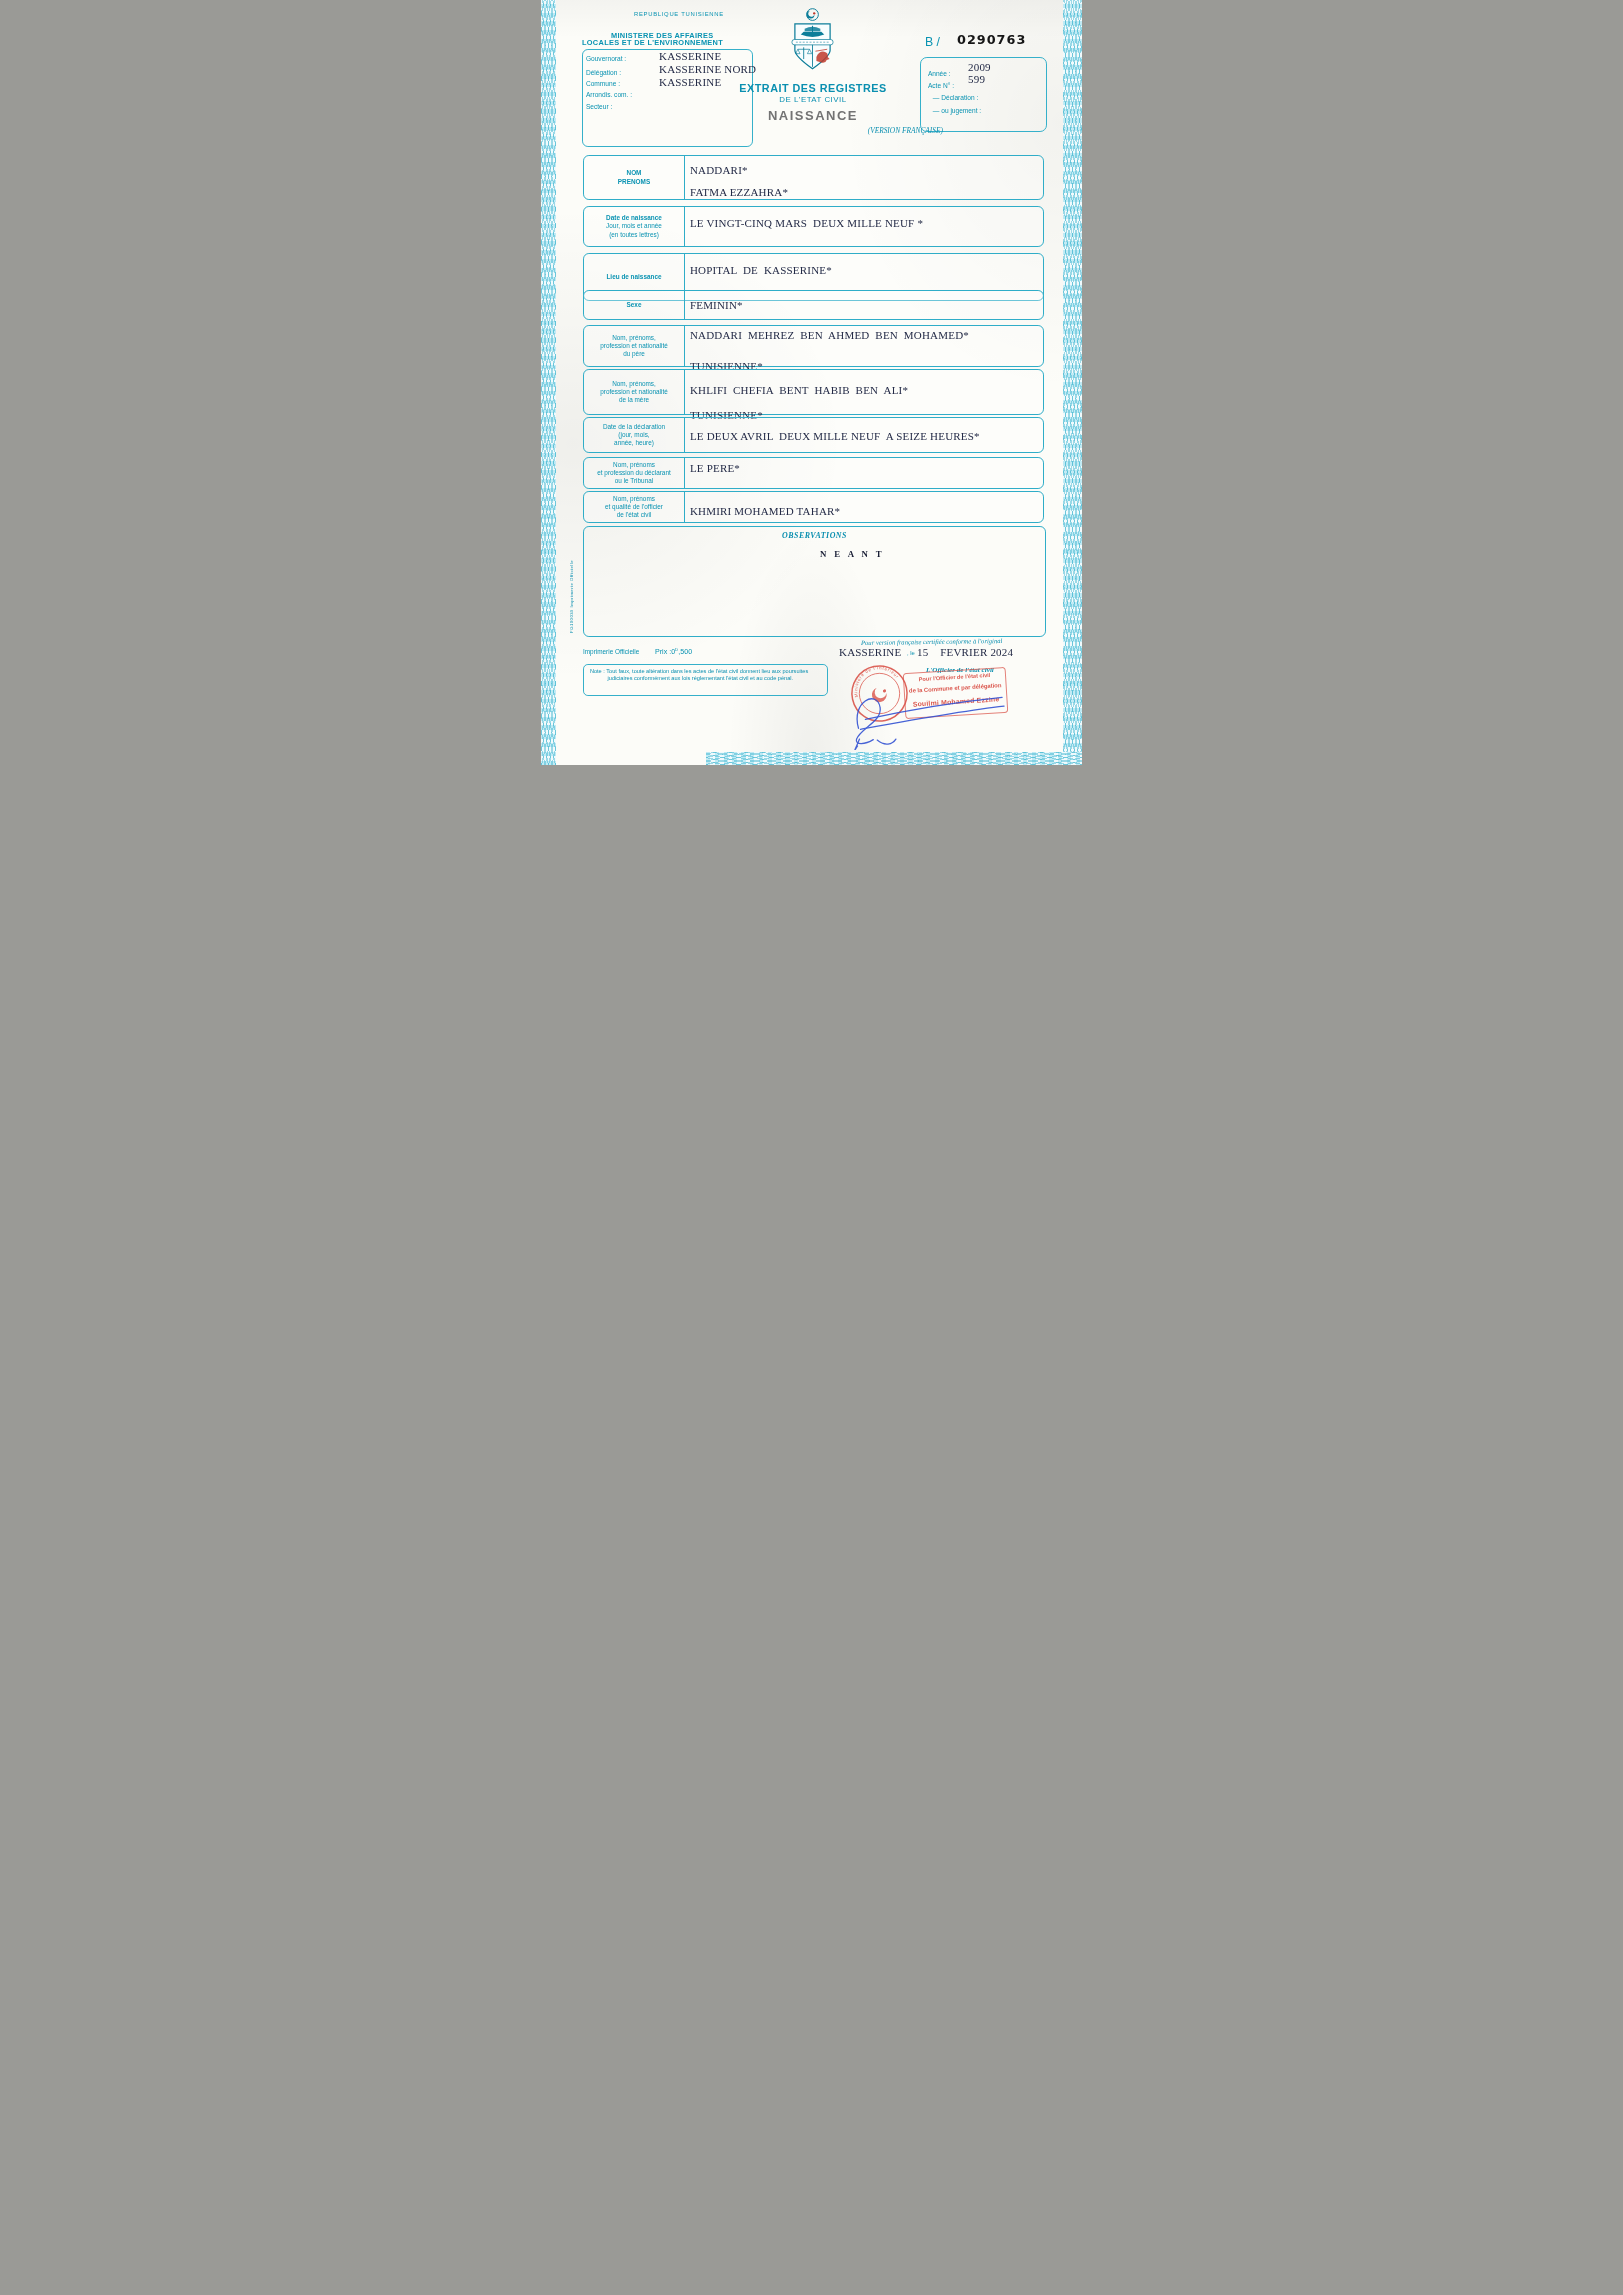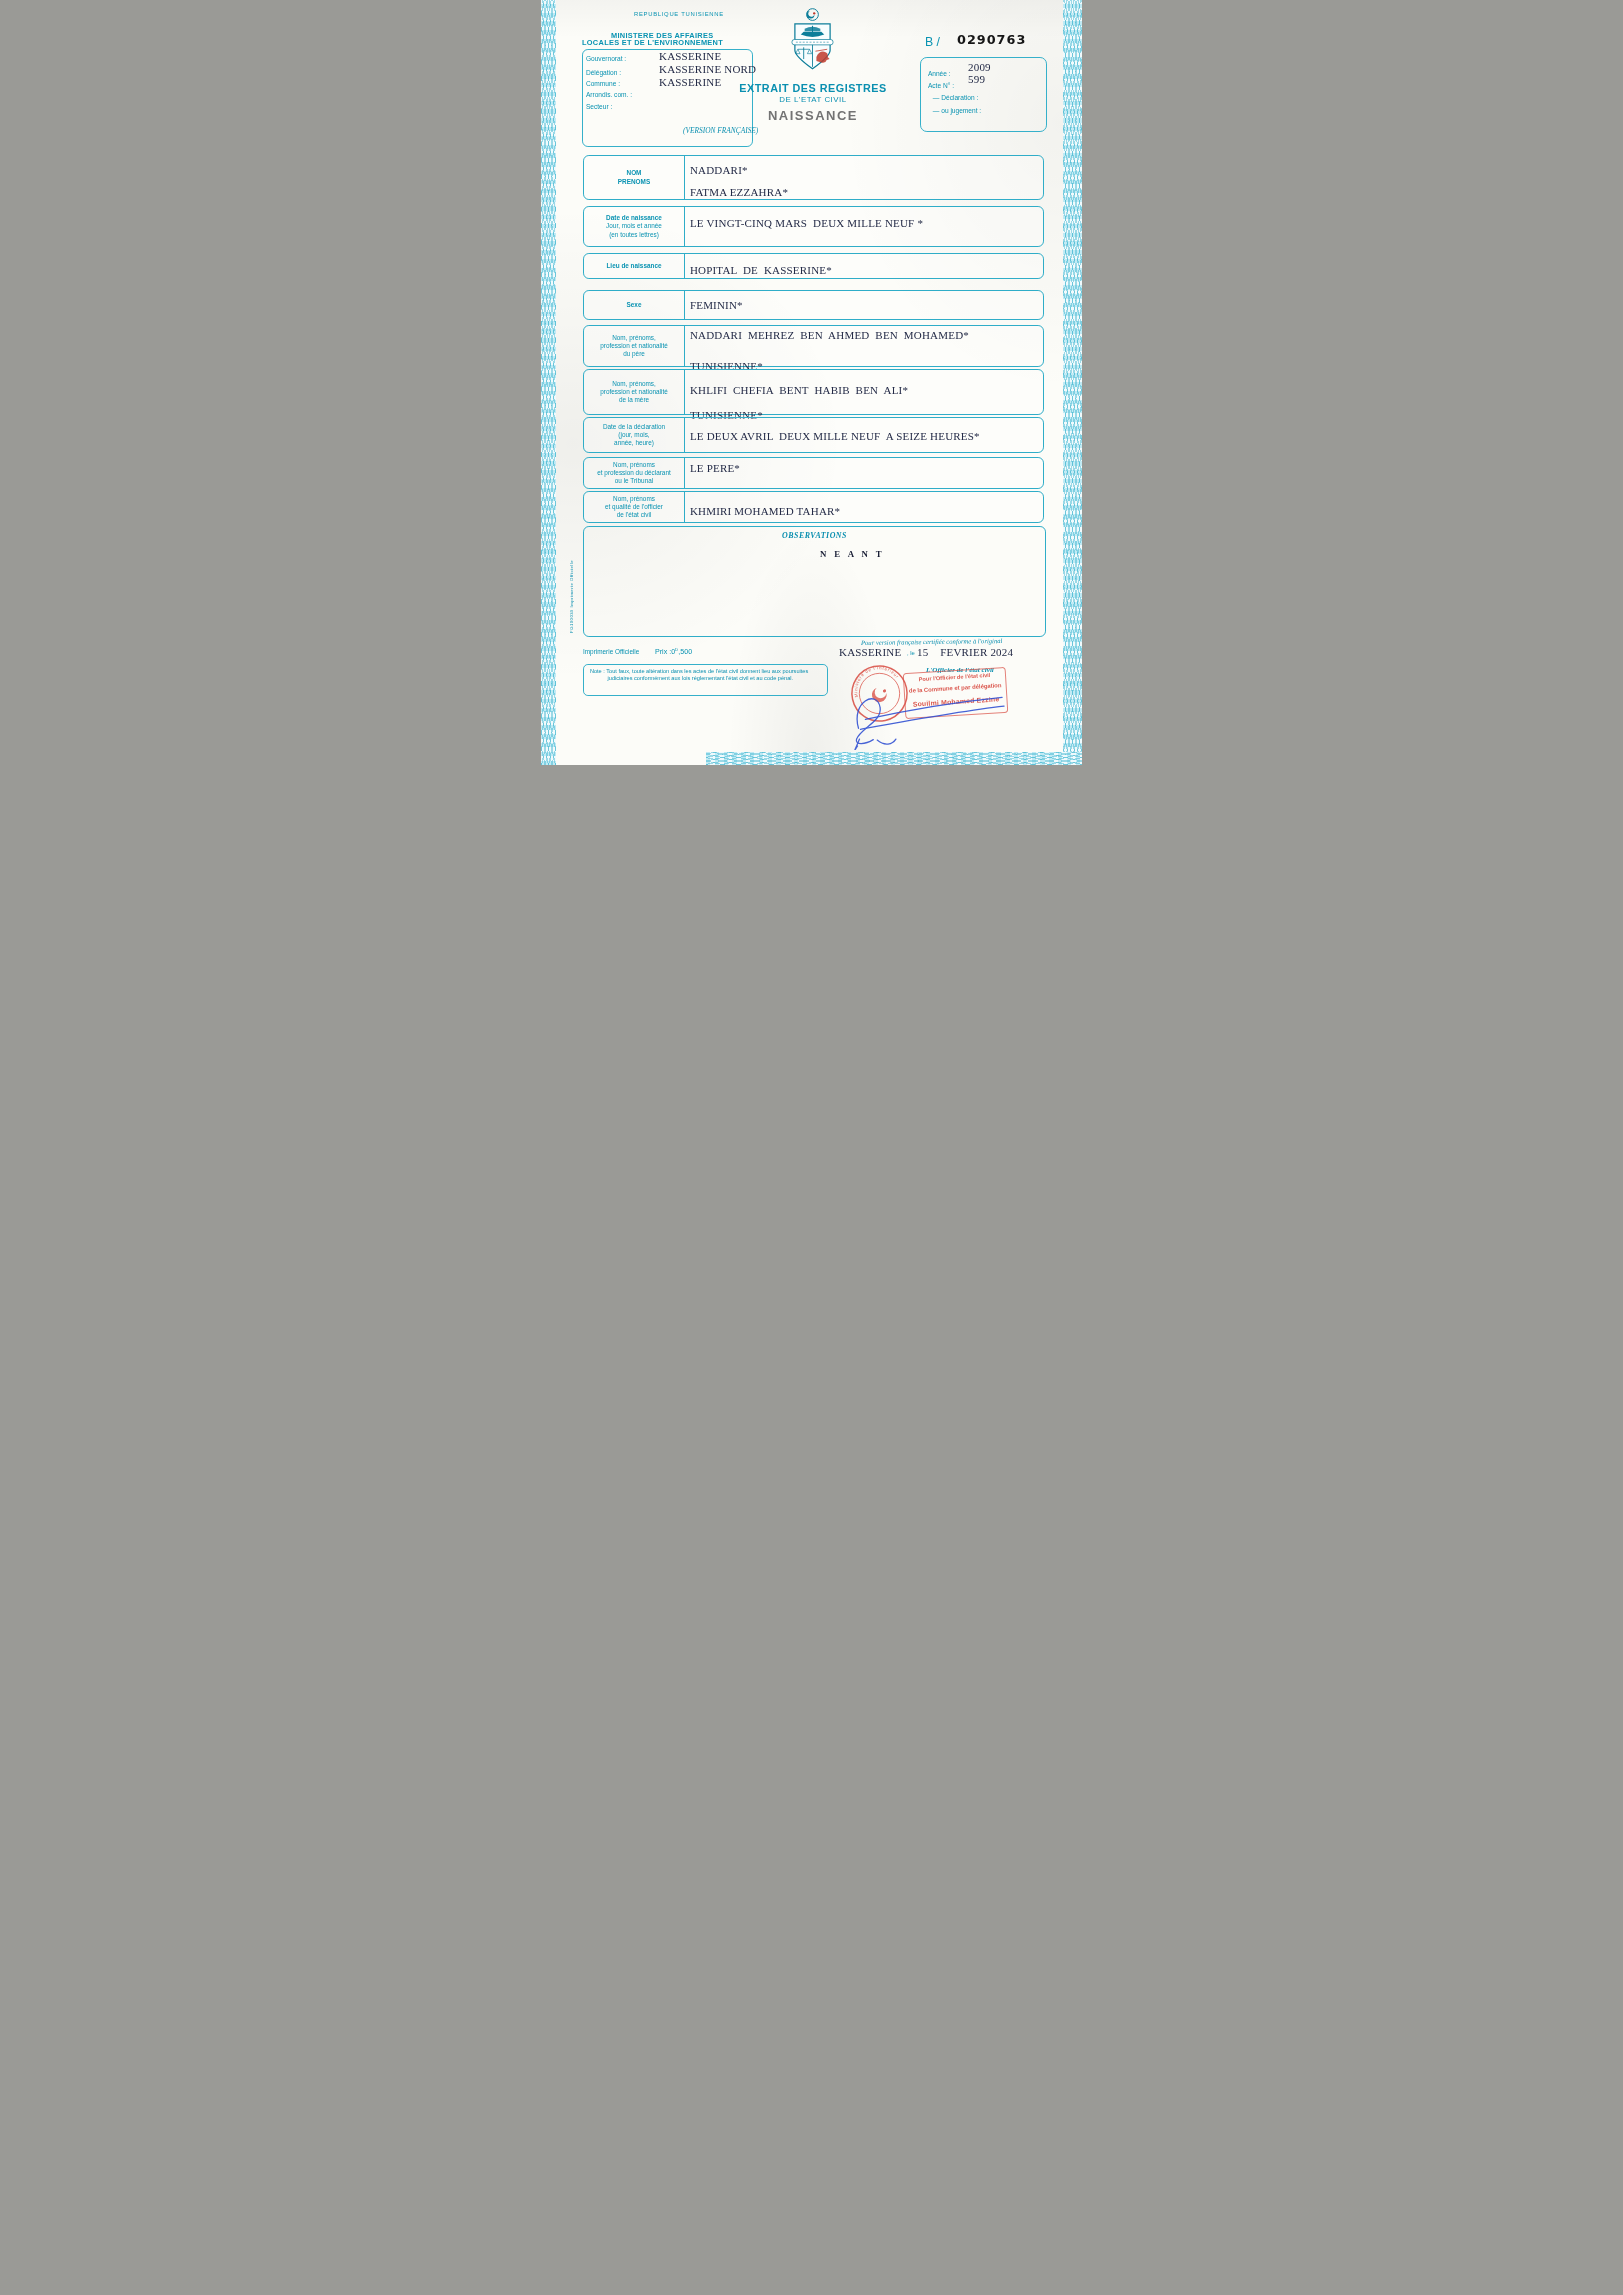--- a/index.html
+++ b/index.html
@@ -43,21 +43,21 @@
   .admin-box{left:41px;top:49px;width:169px;height:96px;border:1px solid #35b0ca;border-radius:5.9px;}
   .admin-label{position:absolute;font-size:6.6px;color:#0a93b2;}
   
   .b-series{left:384px;top:35px;font-size:12.3px;color:#0a93b2;}
   .b-number{left:416px;top:32px;font-size:12.8px;font-weight:bold;color:#161616;letter-spacing:1px;font-family:"DejaVu Sans",sans-serif;}
   .ref-box{left:379px;top:57px;width:125px;height:73px;border:1px solid #35b0ca;border-radius:6.9px;}
   .ref-label{position:absolute;font-size:6.6px;color:#0a93b2;}
   .title1{left:142px;top:82px;width:260px;text-align:center;font-size:10.8px;font-weight:bold;color:#0a8fb0;letter-spacing:0.5px;}
   .title2{left:142px;top:95px;width:260px;text-align:center;font-size:7.9px;color:#0a8fb0;letter-spacing:0.5px;}
   .title3{left:142px;top:108px;width:260px;text-align:center;font-size:13px;font-weight:bold;color:#737373;letter-spacing:1.5px;}
-  .title4{left:142px;top:126px;width:260px;text-align:left;font-size:7.4px;font-style:italic;color:#0a8fb0;font-family:"Liberation Serif",serif;}
+  .title4{left:142px;top:126px;width:260px;text-align:right;font-size:7.4px;font-style:italic;color:#0a8fb0;font-family:"Liberation Serif",serif;}
   
   .fieldbox{position:absolute;left:42px;width:461px;border:1px solid #2fadc8;border-radius:5.9px;background:rgba(255,255,255,.3);box-sizing:border-box;}
   .fieldbox .lab{
     position:absolute;left:0;top:0;bottom:0;width:101px;border-right:1px solid #2fadc8;
     display:flex;flex-direction:column;justify-content:center;align-items:center;
     text-align:center;color:#0a93b2;font-size:6.4px;line-height:1.3;padding:1px 3.9px;box-sizing:border-box;
   }
   .fieldbox .val{position:absolute;left:102px;right:0;top:0;bottom:0;}
   .bld{font-weight:bold;}
   
@@ -165,21 +165,21 @@
     <div class="lab bld">
       <div>NOM</div>
       <div>PRENOMS</div>
     </div>
     <div class="val">
       <div class="typed" style="left:3.9px;top:7.9px">NADDARI*</div>
       <div class="typed" style="left:3.9px;top:29.5px">FATMA EZZAHRA*</div>
     </div>
   </div>
 
-  <div class="fieldbox" style="top:253px;height:26px">
+  <div class="fieldbox" style="top:253px;height:48px">
     <div class="lab bld">
       <div>Lieu de naissance</div>
     </div>
     <div class="val">
       <div class="typed" style="left:3.9px;top:9.8px">HOPITAL  DE  KASSERINE*</div>
     </div>
   </div>
 
   <div class="fieldbox" style="top:290px;height:29.5px">
     <div class="lab bld">

